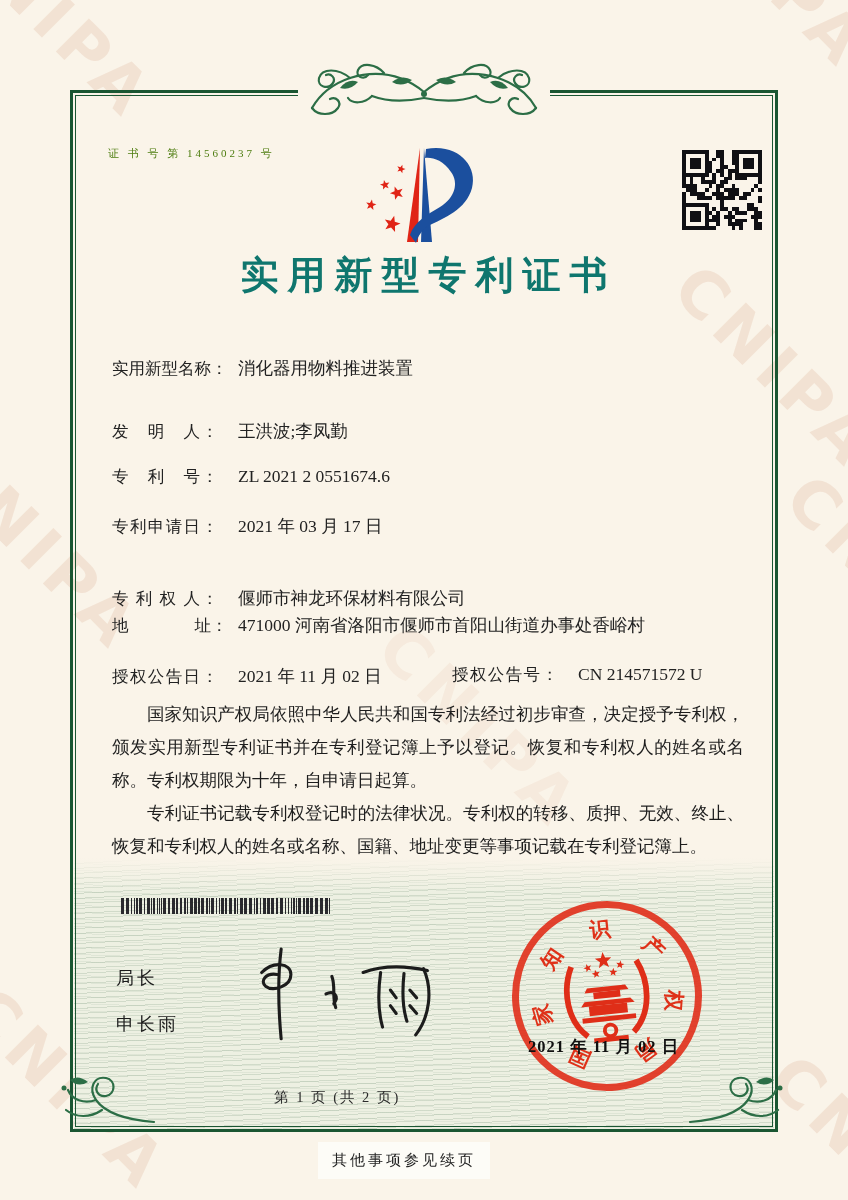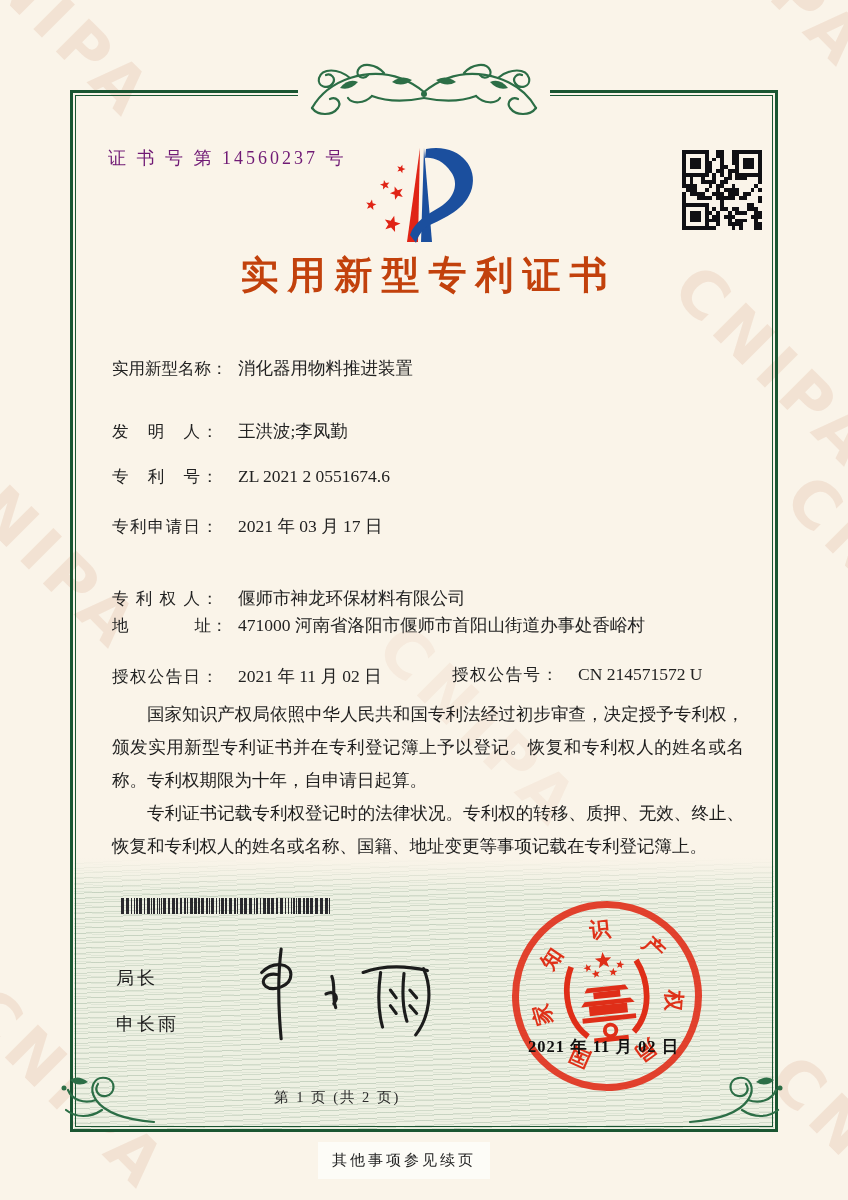--- a/index.html
+++ b/index.html
@@ -23,26 +23,26 @@
   
   .frame{position:absolute;left:70px;top:90px;width:702px;height:1036px;
          border:3px solid #1a5632;z-index:4;pointer-events:none;}
   .frame-inner{position:absolute;inset:2px;border:1px solid #1a5632;}
 
   .top-orn{position:absolute;left:292px;top:58px;z-index:5;}
   .corner-orn{position:absolute;z-index:5;}
   .corner-orn.left{left:58px;top:1070px;transform:scaleX(-1);}
   .corner-orn.right{left:686px;top:1070px;}
 
-  .cert-no{position:absolute;left:108px;top:146px;font-size:18px;letter-spacing:3px;color:#701a75;z-index:3;}
+  .cert-no{position:absolute;left:108px;top:146px;font-size:11px;letter-spacing:3px;color:#4d7c0f;z-index:3;}
   .logo{position:absolute;left:356px;top:142px;z-index:3;}
   .qr{position:absolute;left:682px;top:150px;z-index:3;fill:#101013;}
 
   .title{position:absolute;left:0;width:100%;top:250px;margin:0;text-align:center;
-         font-size:38px;font-weight:700;letter-spacing:9px;text-indent:9px;color:#c2410c;z-index:3;}
+         font-size:38px;font-weight:700;letter-spacing:9px;text-indent:9px;color:#0f766e;z-index:3;}
 
   .field-row{position:absolute;left:112px;font-size:17.5px;white-space:nowrap;z-index:3;color:#222;}
   .flabel{display:inline-block;width:106px;font-size:16.5px;text-align:justify;text-align-last:justify;
           vertical-align:baseline;}
   .fvalue{margin-left:20px;}
   .grant{position:absolute;left:340px;top:0;}
 
   .body-text{position:absolute;left:112px;top:698px;width:632px;z-index:3;
              font-size:17.5px;line-height:33px;text-align:justify;color:#1d1d1d;}
   .body-text p{margin:0;text-indent:2em;}

